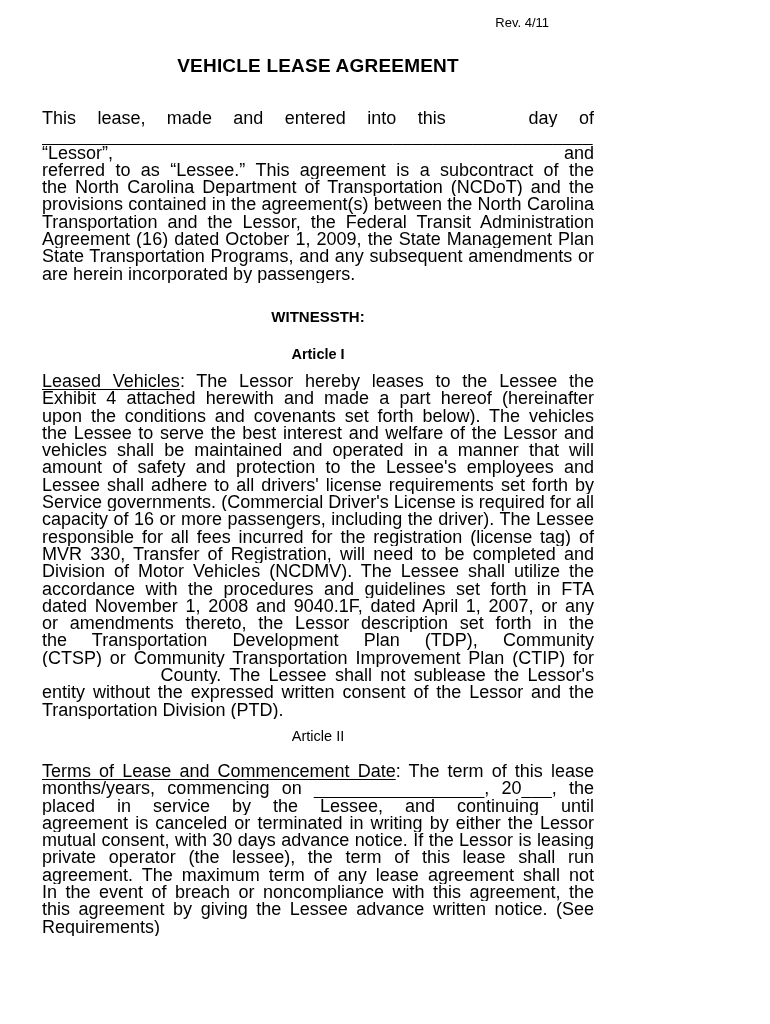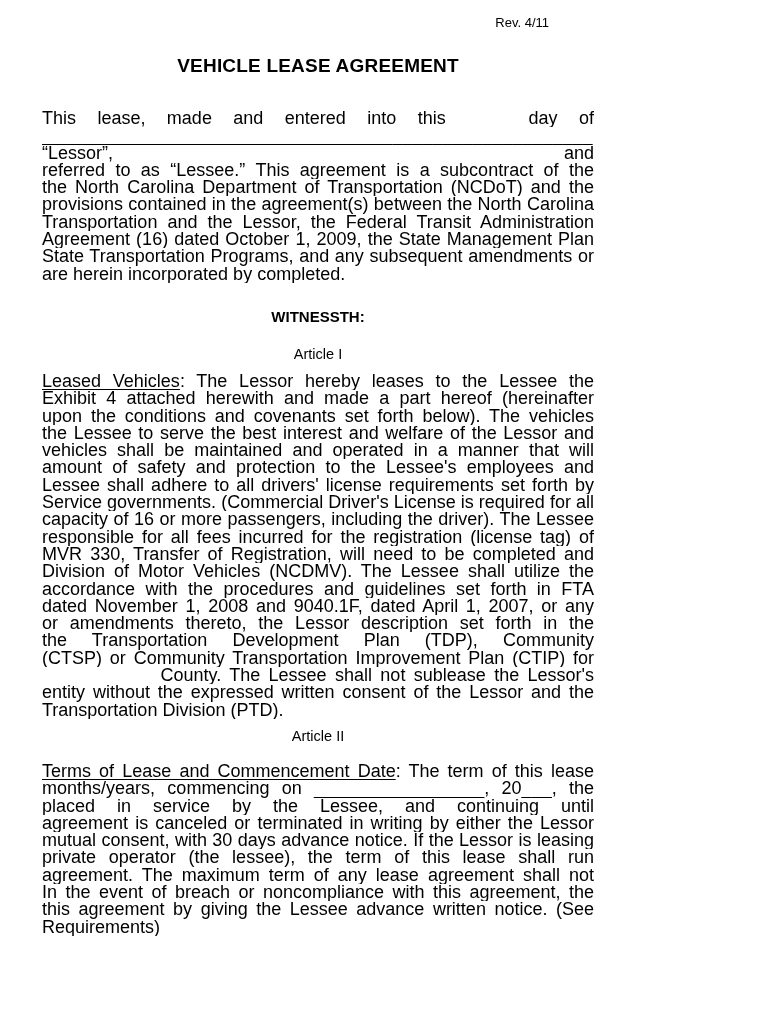--- a/index.html
+++ b/index.html
@@ -25,21 +25,21 @@
   .doc-line {
     line-height: 17.3px; height: 17.3px; overflow: hidden;
     text-align: justify; text-align-last: justify;
     text-justify: inter-word;
     white-space: normal;
   }
   .doc-line.last { text-align-last: left; }
   .u { text-decoration: underline; text-underline-offset: 2px; margin-top: 12px; }
   .center-head { text-align: center; font-size: 14.5px; line-height: 18px; }
   .witness { margin-top: 25px; font-size: 15px; font-weight: bold; }
-  .article-i { margin-top: 19px; }
+  .article-i { margin-top: 19px; font-weight: bold; }
   .intro { margin-top: 33px; }
   .p2 { margin-top: 10px; }
   .article-ii { margin-top: 8px; }
   .p3 { margin-top: 18px; }
 </style>
 </head>
 <body>
 
 <div class="page">
   <div class="rev">Rev. 4/11</div>
@@ -49,21 +49,21 @@
     <div class="para intro">
         <div class="doc-line">This lease, made and entered into this ____ day of __________________, 20__, between</div>
         <div class="doc-line">_______________________________________________________, hereinafter referred to as</div>
         <div class="doc-line">“Lessor”, and _______________________________________________________, hereinafter</div>
         <div class="doc-line">referred to as “Lessee.”  This agreement is a subcontract of the agreement(s) between</div>
         <div class="doc-line">the North Carolina Department of Transportation (NCDoT) and the Lessor.  All other</div>
         <div class="doc-line">provisions contained in the agreement(s) between the North Carolina Department of</div>
         <div class="doc-line">Transportation and the Lessor, the Federal Transit Administration (FTA) Master</div>
         <div class="doc-line">Agreement (16) dated October 1, 2009, the State Management Plan for Federal and</div>
         <div class="doc-line">State Transportation Programs, and any subsequent amendments or revisions thereto,</div>
-        <div class="doc-line last">are herein incorporated by completed.</div>
+        <div class="doc-line last">are herein incorporated by passengers.</div>
       </div>
 
     <div class="center-head witness">WITNESSTH:</div>
 
     <div class="center-head article-i">Article I</div>
 
     <div class="para p2">
       <div class="doc-line"><span class="u">Leased Vehicles</span><span>:  The Lessor hereby leases to the Lessee the vehicle(s) described in</span></div>
       <div>
           <div class="doc-line">Exhibit 4 attached herewith and made a part hereof (hereinafter referred to as vehicle(s)</div>

